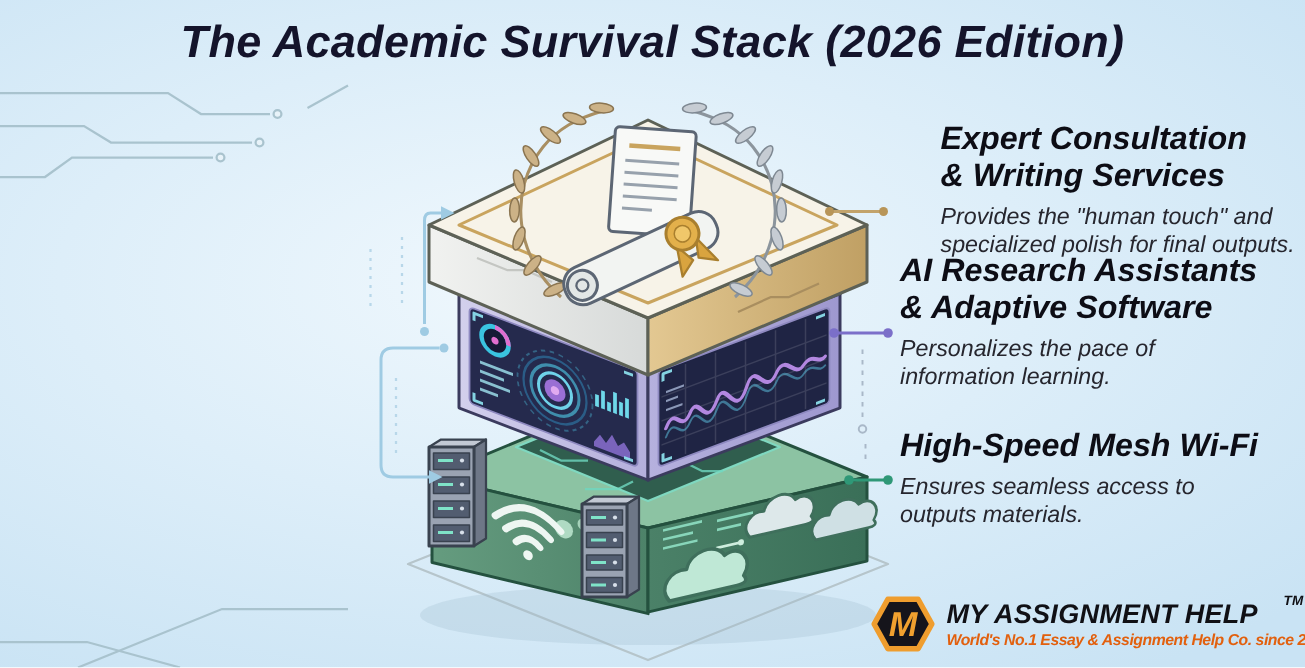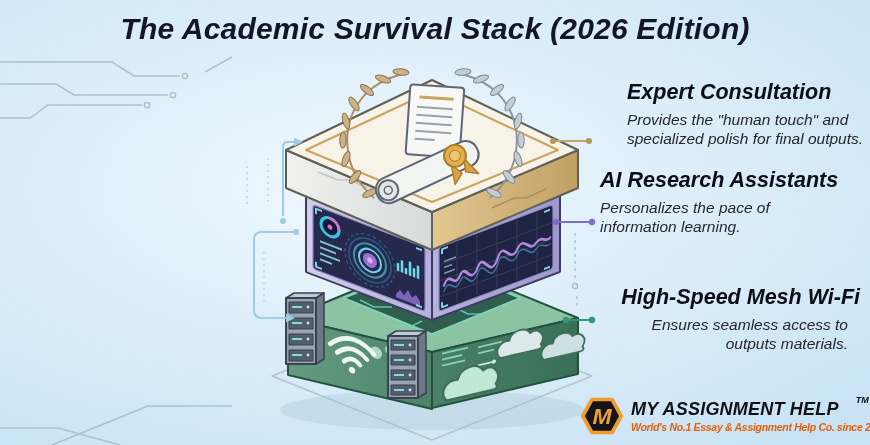--- a/index.html
+++ b/index.html
@@ -10,21 +10,21 @@
     font-style:italic;
   }
   .art{position:absolute;left:0;top:0;width:870px;height:445px;}
   .title{
     position:absolute;top:12px;left:0;right:0;margin:0;text-align:center;
     font-size:30px;font-weight:700;color:#14142b;letter-spacing:.2px;
   }
   .tb{position:absolute;left:600px;width:260px;}
   .tb h2{margin:0;font-size:21.5px;line-height:25px;font-weight:700;color:#0d0d15;}
   .tb p{margin:5px 0 0;font-size:15.5px;line-height:19px;color:#26262e;max-width:248px;}
-  .tb1{top:80px;margin-left:27px;} .tb2{top:168px;} .tb3{top:285px;text-align:right;}
+  .tb1{top:80px;margin-left:27px;} .tb2{top:168px;} .tb3{top:285px;}
   .logo{position:absolute;left:580px;top:393px;display:flex;align-items:center;gap:7px;}
   .logo-hex{width:44px;height:46px;flex:0 0 auto;}
   .brandrow{font-size:18px;font-weight:700;color:#101015;letter-spacing:.2px;white-space:nowrap;}
   .tm{font-size:9px;font-weight:700;vertical-align:top;position:relative;top:-4px;margin-left:17px;}
   .tagline{font-size:10.5px;font-weight:700;letter-spacing:-0.3px;color:#e2600e;margin-top:1px;white-space:nowrap;}
 </style>
 </head>
 <body>
 
 <div class="canvas">
@@ -340,26 +340,26 @@
       <line x1="575" y1="233" x2="575" y2="281" stroke-dasharray="3 4"></line>
       <circle cx="575" cy="286" r="2.5"></circle>
       <line x1="577" y1="296" x2="577" y2="310" stroke-dasharray="3 4"></line>
     </g>
   </g>
 </svg>
 
 <h1 class="title">The Academic Survival Stack (2026 Edition)</h1>
 
 <div class="tb tb1">
-  <h2><span>Expert Consultation</span><br></h2>
+  <h2><span>Expert Consultation</span><br><span>&amp; Writing Services</span></h2>
   <p>Provides the "human touch" and specialized polish for final outputs.</p>
 </div>
 
 <div class="tb tb2">
-  <h2><span>AI Research Assistants</span><br></h2>
+  <h2><span>AI Research Assistants</span><br><span>&amp; Adaptive Software</span></h2>
   <p>Personalizes the pace of information learning.</p>
 </div>
 
 <div class="tb tb3">
   <h2><span>High-Speed Mesh Wi-Fi</span><br></h2>
   <p>Ensures seamless access to outputs materials.</p>
 </div>
 
 <div class="logo">
   <svg class="logo-hex" viewBox="0 0 48 48">

